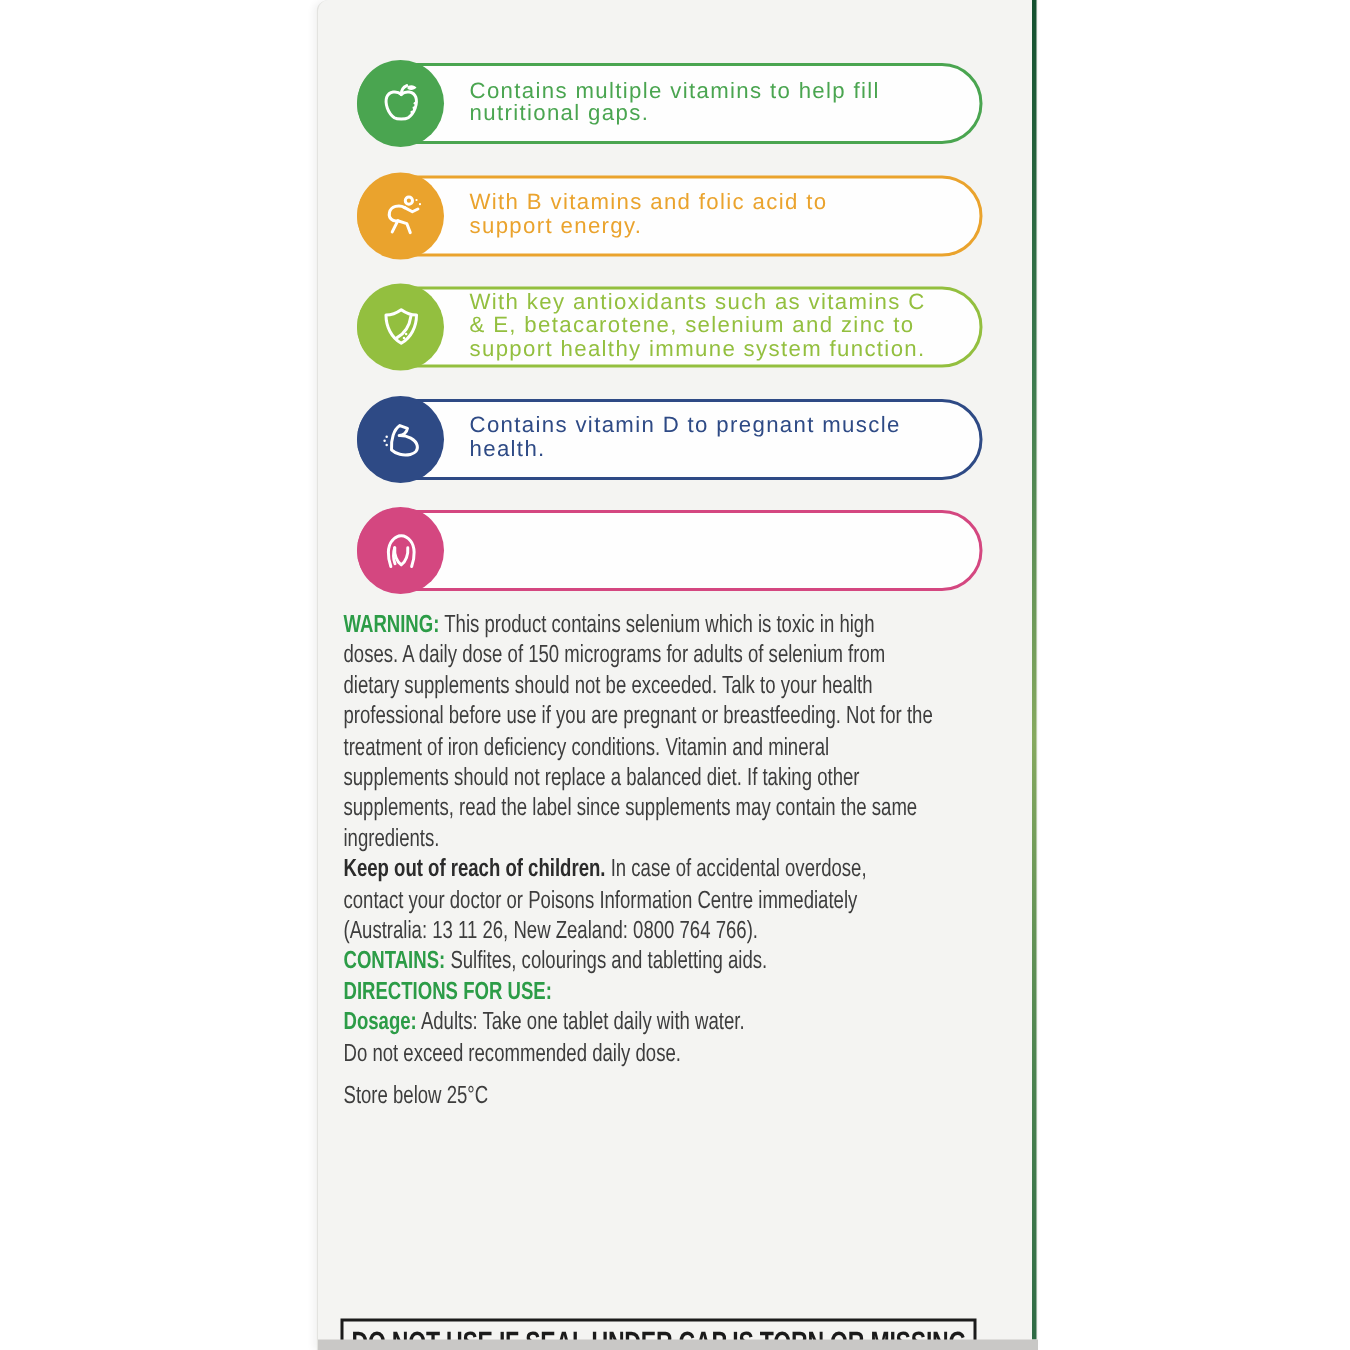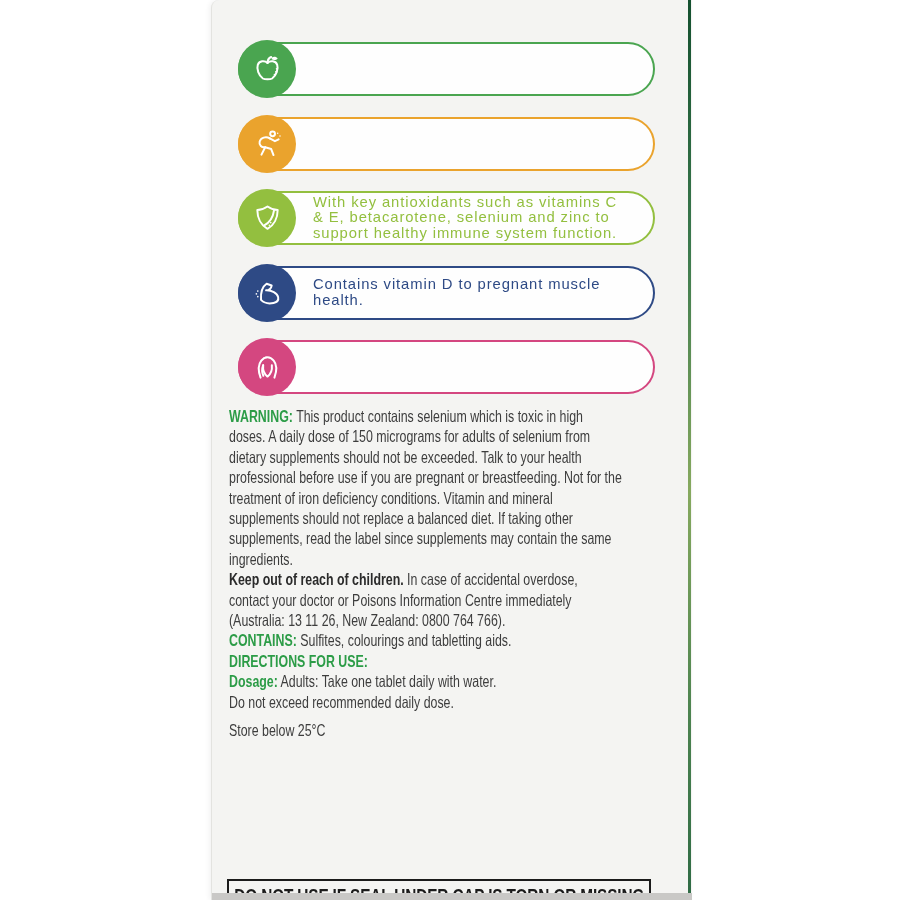--- a/index.html
+++ b/index.html
@@ -82,33 +82,37 @@
       <span class="bicon">
         <svg viewBox="0 0 40 40" fill="none" stroke="#ffffff" stroke-width="2" stroke-linecap="round" stroke-linejoin="round">
           <path d="M20 13 C17 10 11 10.5 9.5 15 C8 19.5 10.5 26.5 15 29.7 C17 31 23 31 25 29.7 C29.5 26.5 32 19.5 30.5 15 C29 10.5 23 10 20 13 Z"></path>
           <path d="M20 13 C20 10 21.5 7.5 24 6.5"></path>
           <path d="M24.5 7.2 C26.8 5.6 29.6 6.1 31 8 C29.4 9.9 26.4 10.2 24.5 8.8 Z" fill="#ffffff" stroke="none"></path>
           <circle cx="27.5" cy="25.5" r="0.9" fill="#ffffff" stroke="none"></circle>
           <circle cx="29" cy="22.5" r="0.9" fill="#ffffff" stroke="none"></circle>
           <circle cx="29.8" cy="19.3" r="0.9" fill="#ffffff" stroke="none"></circle>
         </svg>
       </span>
+      <span class="btext">Contains multiple vitamins to help fill
+nutritional gaps.</span>
     </div>
 
     <div class="benefit" style="--c: #eaa32d;">
       <span class="bicon">
         <svg viewBox="0 0 40 40" fill="none" stroke="#ffffff" stroke-width="2" stroke-linecap="round" stroke-linejoin="round">
           <circle cx="25.5" cy="9.5" r="2.6"></circle>
           <path d="M22.5 14.5 C18.5 12 12.5 13.5 11.5 18 C10.6 22 13.8 24.8 17.5 24 L13.5 32"></path>
           <path d="M22.5 14.5 L28 17.5 L32 15.5"></path>
           <path d="M17.5 24 L24 26 L26.5 32.5"></path>
           <circle cx="31" cy="9" r="0.8" fill="#ffffff" stroke="none"></circle>
           <circle cx="33.5" cy="12" r="0.8" fill="#ffffff" stroke="none"></circle>
         </svg>
       </span>
+      <span class="btext">With B vitamins and folic acid to
+support energy.</span>
     </div>
 
     <div class="benefit" style="--c: #93bf3f;">
       <span class="bicon">
         <svg viewBox="0 0 40 40" fill="none" stroke="#ffffff" stroke-width="2" stroke-linecap="round" stroke-linejoin="round">
           <path d="M20 7 C23.5 9.5 27.5 10.8 31 10.8 C31 19.3 27 27.3 20 31.2 C13 27.3 9 19.3 9 10.8 C12.5 10.8 16.5 9.5 20 7 Z"></path>
           <path d="M27 11.5 C26 18.5 22 24.5 16.5 27.5"></path>
           <circle cx="23.5" cy="24.5" r="0.9" fill="#ffffff" stroke="none"></circle>
           <circle cx="22" cy="27.3" r="0.9" fill="#ffffff" stroke="none"></circle>
         </svg>

